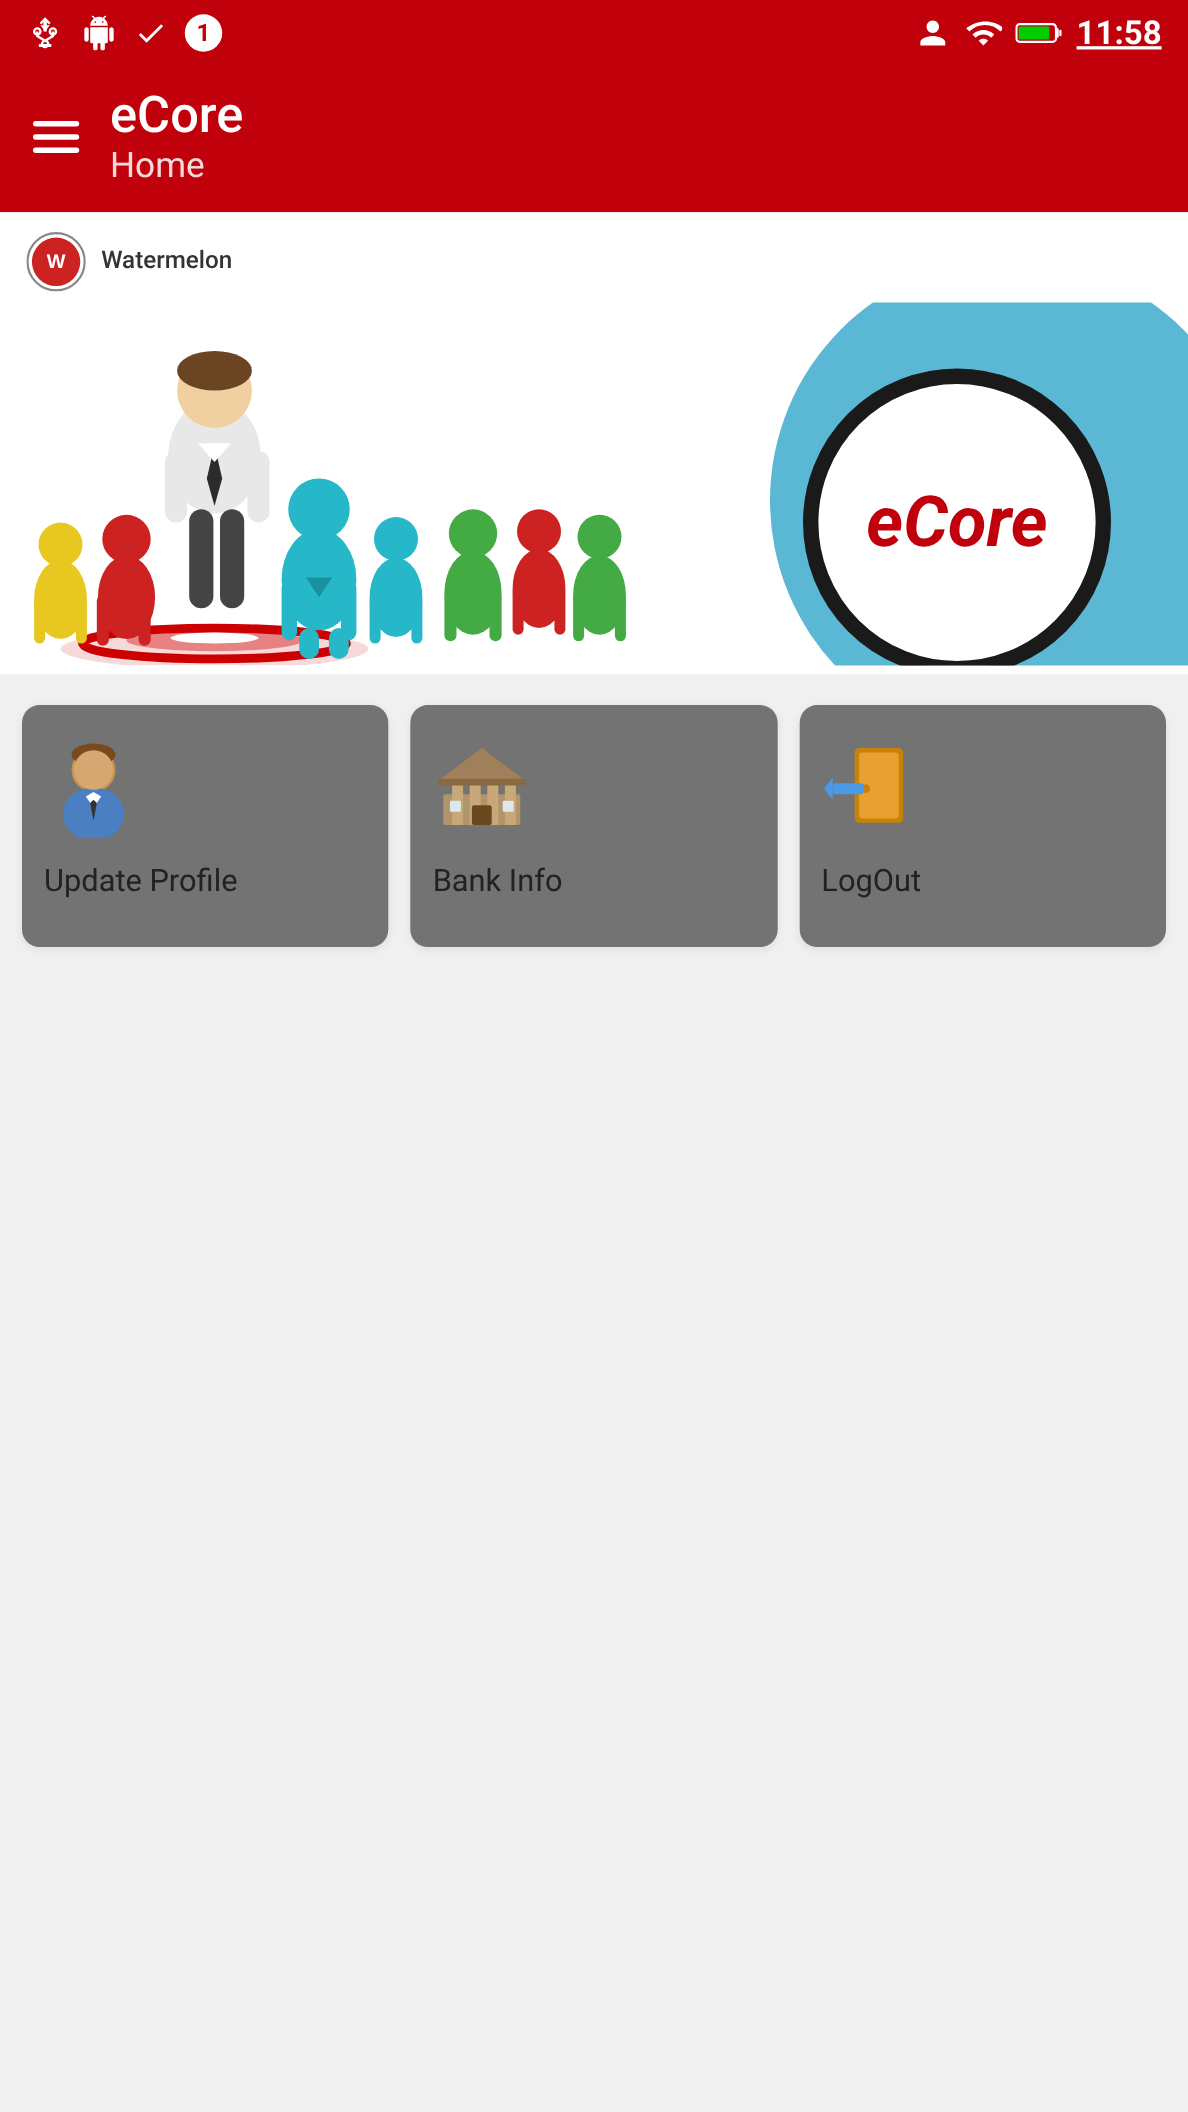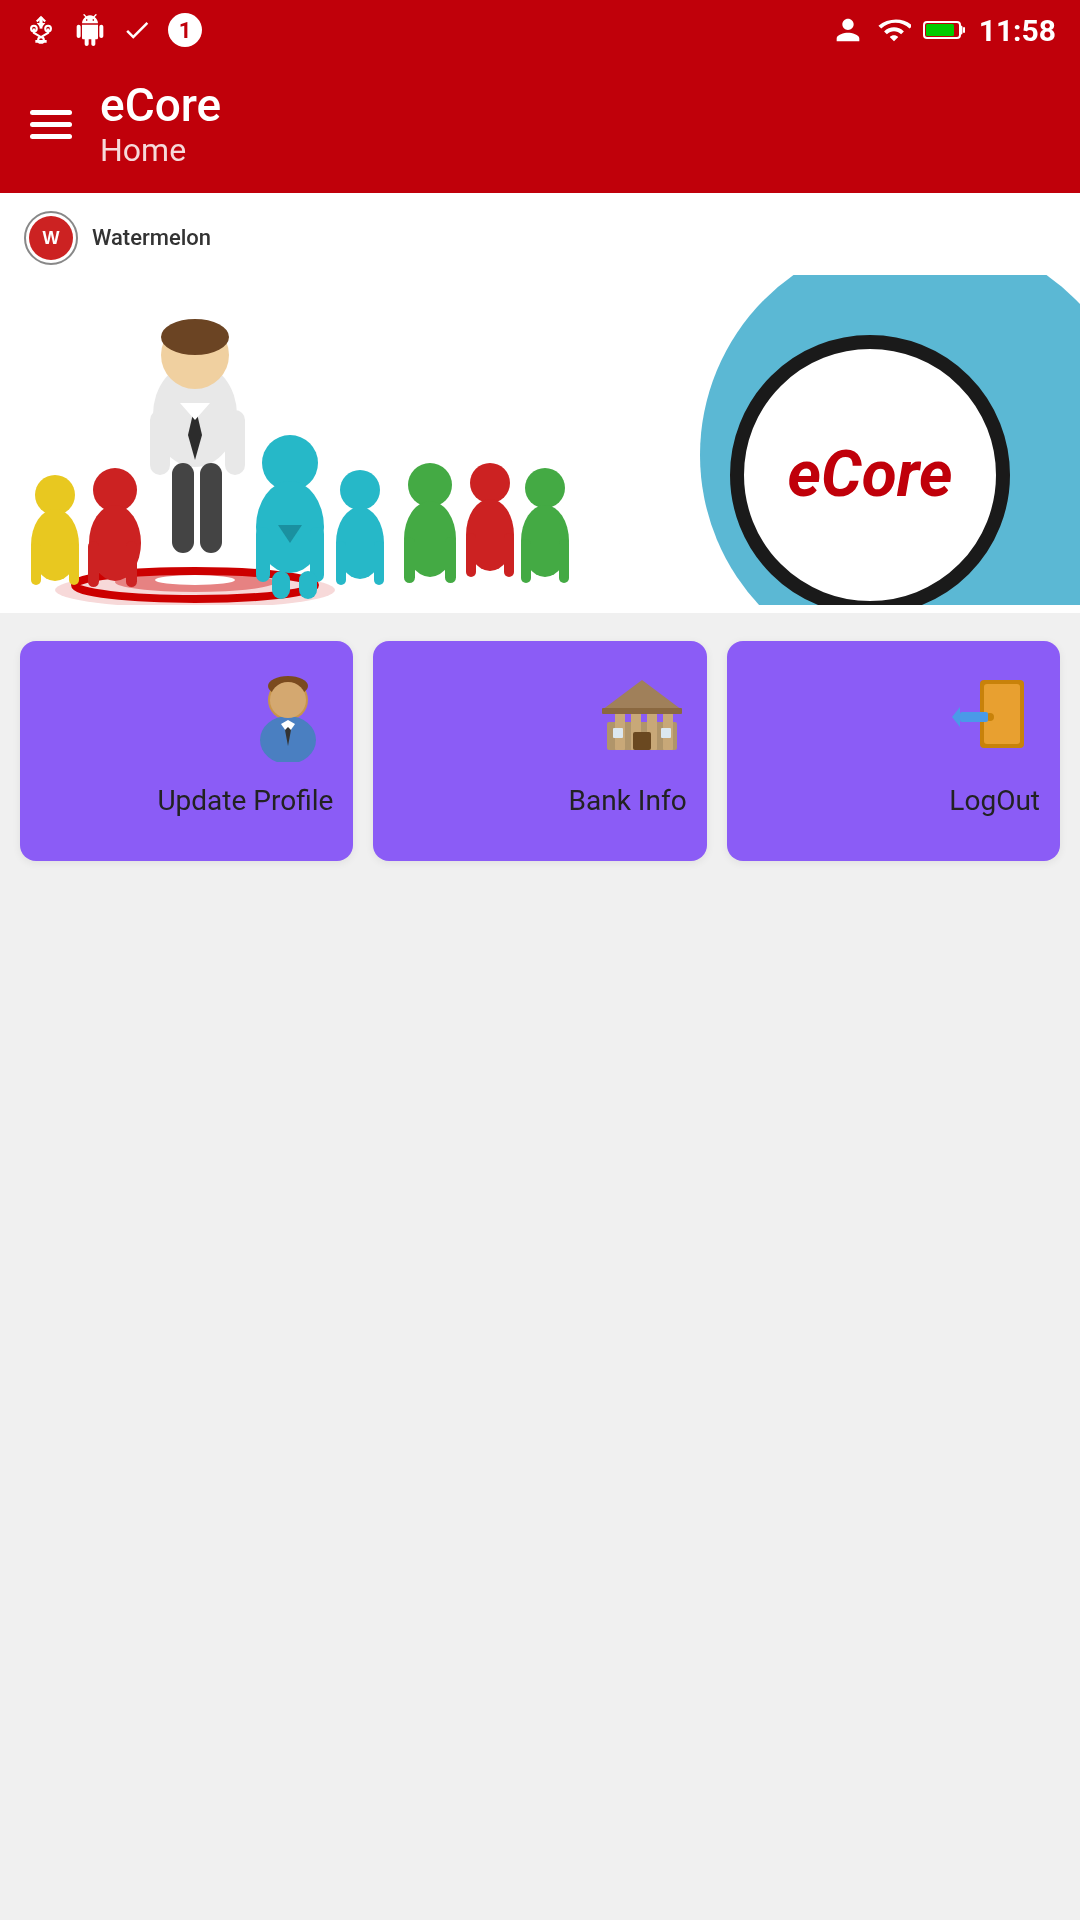--- a/index.html
+++ b/index.html
@@ -27,20 +27,21 @@
       align-items: center;
       gap: 16px;
     }
     .status-bar-right {
       display: flex;
       align-items: center;
       gap: 12px;
       color: white;
       font-size: 28px;
       font-weight: bold;
+      text-decoration: underline;
     }
 
     
     .app-bar {
       background: #c0000a;
       padding: 20px 30px 24px 30px;
       display: flex;
       align-items: center;
       gap: 28px;
     }
@@ -135,26 +136,26 @@
 
     
     .menu-grid {
       padding: 28px 20px;
       display: grid;
       grid-template-columns: repeat(3, 1fr);
       gap: 20px;
       background: #f0f0f0;
     }
     .menu-card {
-      background: #8b5cf6;
+      background: #737373;
       border-radius: 16px;
       padding: 16px 20px 28px;
       display: flex;
       flex-direction: column;
-      align-items: flex-end;
+      align-items: flex-start;
       justify-content: center;
       gap: 22px;
       cursor: pointer;
       box-shadow: 0 2px 8px rgba(0,0,0,0.07);
       min-height: 220px;
     }
     .menu-label {
       font-size: 28px;
       color: #222;
       font-weight: 400;

